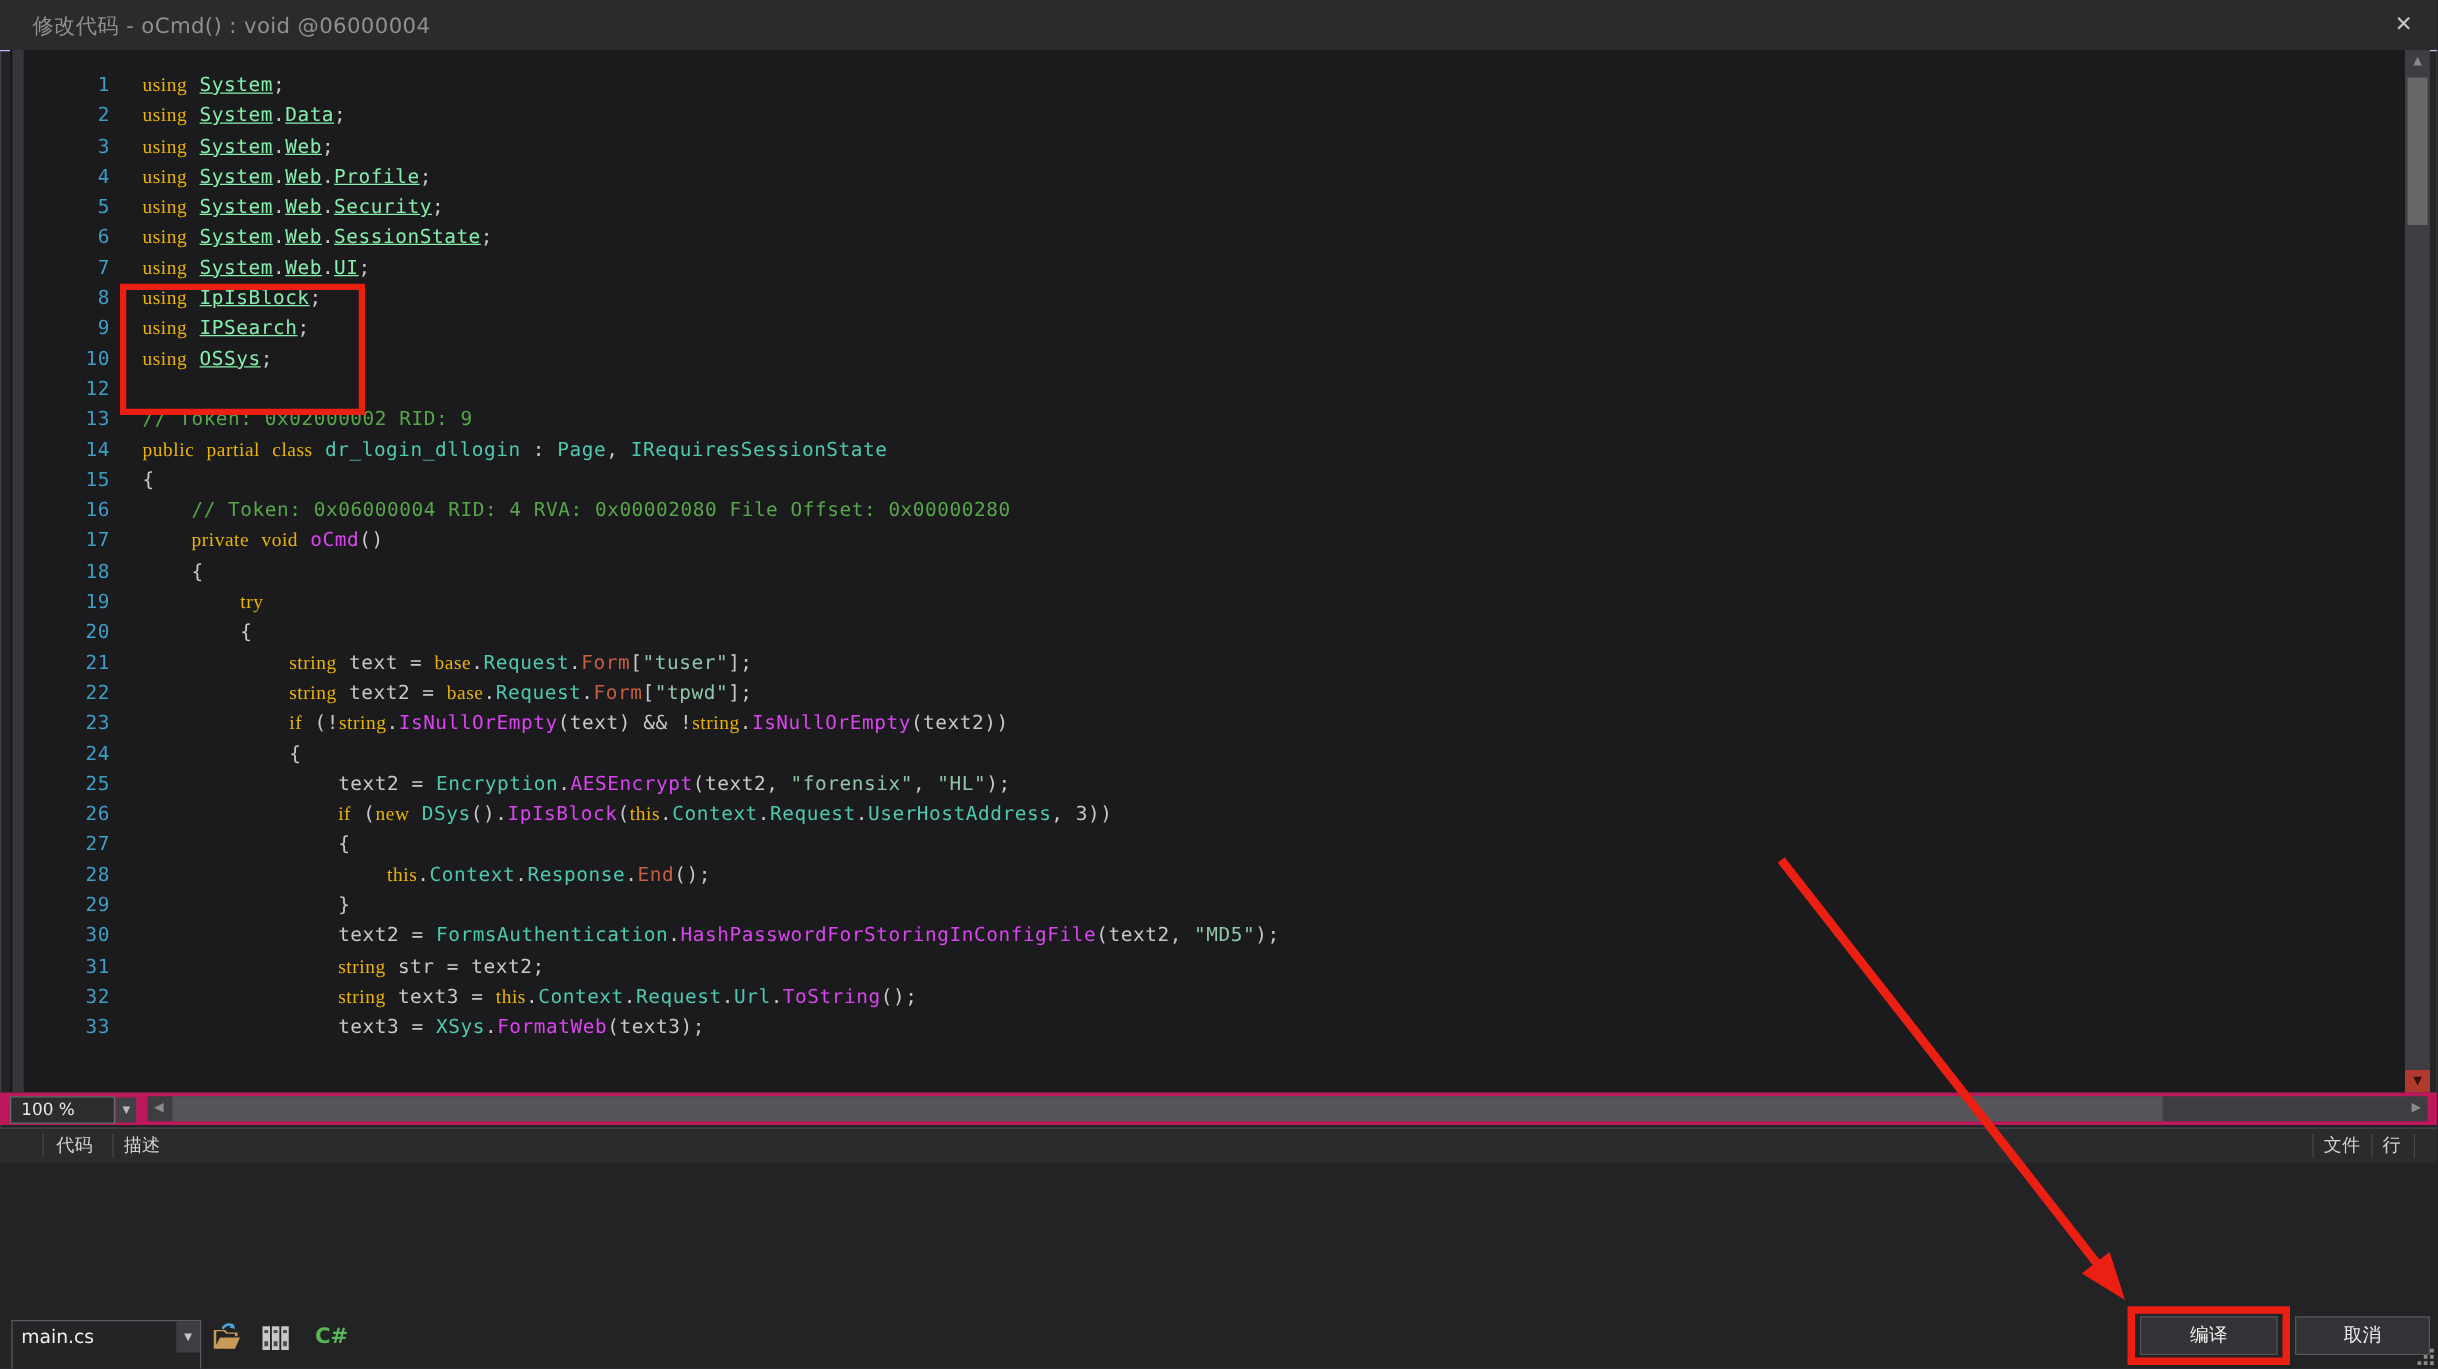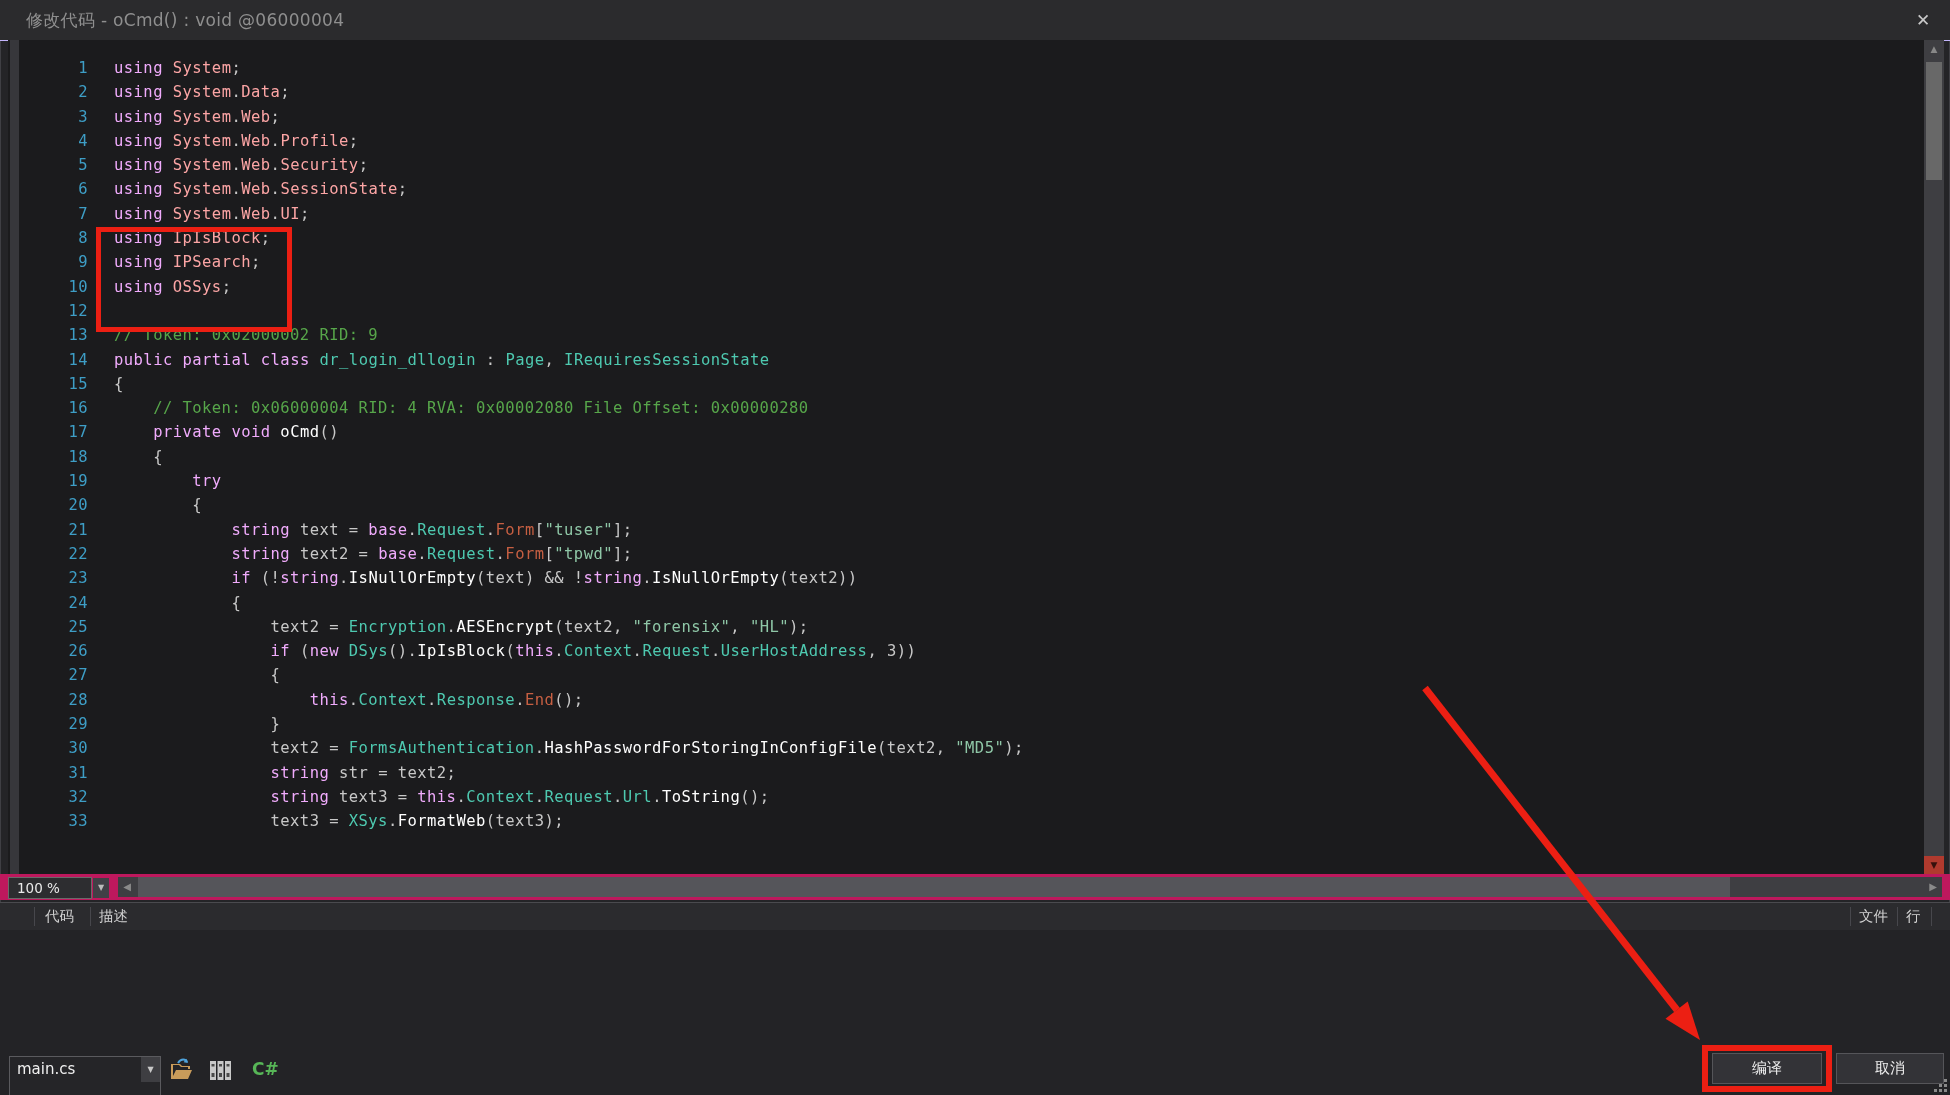--- a/index.html
+++ b/index.html
@@ -11,21 +11,21 @@
   #closebtn{position:absolute;right:14px;top:8px;width:26px;height:24px;color:#c8c8c8;font-size:17px;
             text-align:center;line-height:24px;cursor:pointer;}
   
   #editor{position:absolute;left:8px;top:40px;width:1916px;height:834px;background:#1b1b1d;overflow:hidden;}
   #glyphmargin{position:absolute;left:2px;top:0;width:9px;height:834px;background:#37373b;}
   #lines{position:absolute;left:0;top:16px;width:1916px;}
   .cl{display:flex;height:24.3px;line-height:24.3px;font-family:"DejaVu Sans Mono",monospace;
       font-size:15.5px;letter-spacing:.45px;white-space:pre;}
   .gut{width:80px;min-width:80px;text-align:right;padding-right:26px;color:#3e9ec6;}
   .code{flex:1;}
-  .tk-k{color:#f0abfc;} .tk-n{color:#fca5a5;} .tk-t{color:#4ec9b0;} .tk-m{color:#ffffff;}
+  .tk-k{color:#eab308;font-family:Liberation Serif, serif;} .tk-n{color:#86efac;text-decoration:underline;} .tk-t{color:#4ec9b0;} .tk-m{color:#d946ef;}
   .tk-r{color:#c65f42;} .tk-s{color:#8fc7a7;} .tk-c{color:#57a64a;} .tk-p{color:#c8c8c8;}
   
   #vscroll{position:absolute;right:6px;top:40px;width:20px;height:834px;background:#3e3e42;}
   .sbtn{position:absolute;left:0;width:20px;height:18px;color:#888;font-size:9px;text-align:center;line-height:18px;}
   #vthumb{position:absolute;left:2px;top:22px;width:16px;height:118px;background:#686868;}
   #vdown{top:auto;bottom:0;background:#b03a2e;color:#35100c;}
   
   #hrow{position:absolute;left:0;top:874px;width:1950px;height:26px;background:#be185d;}
   #zoombox{position:absolute;left:8px;top:3px;width:74px;height:20px;background:#2d2d30;border:1px solid #6a6a6a;
            color:#eaeaea;font-size:13.5px;line-height:20px;padding-left:8px;box-sizing:content-box;cursor:pointer;}

